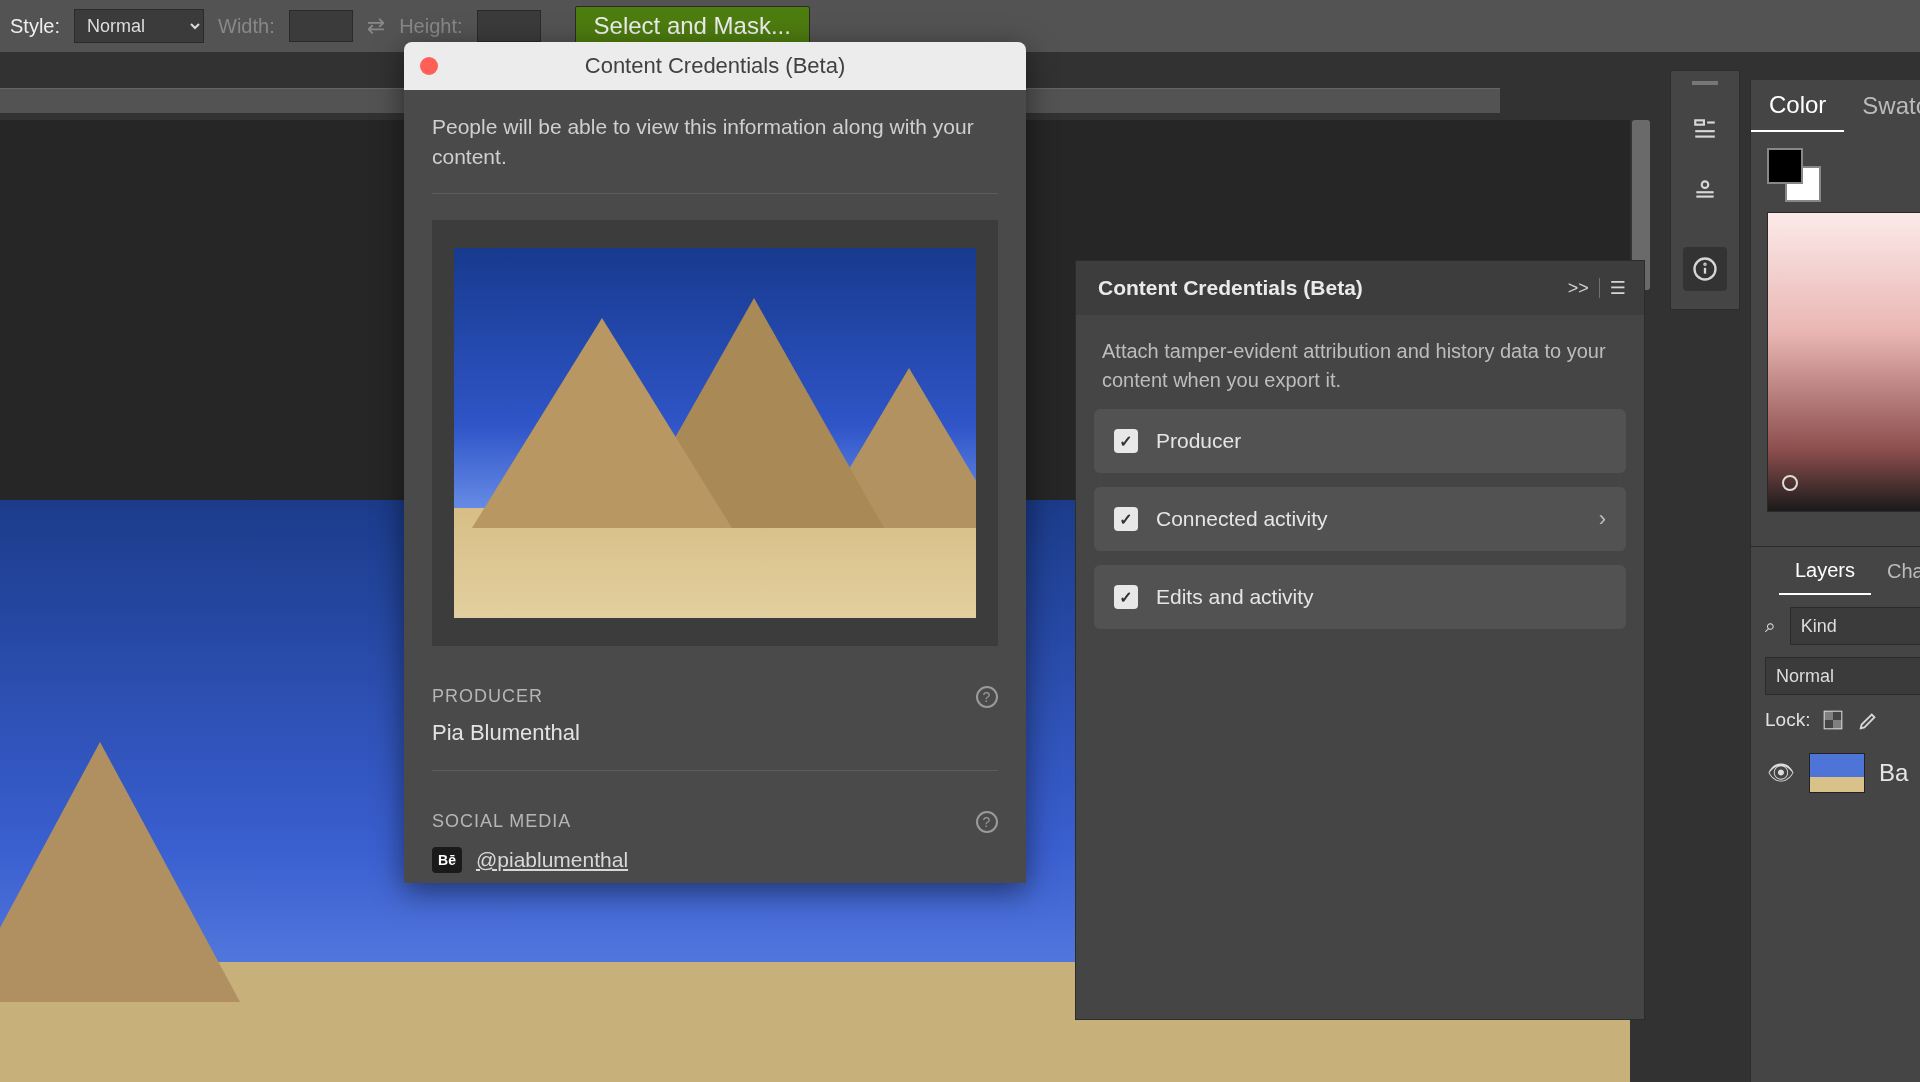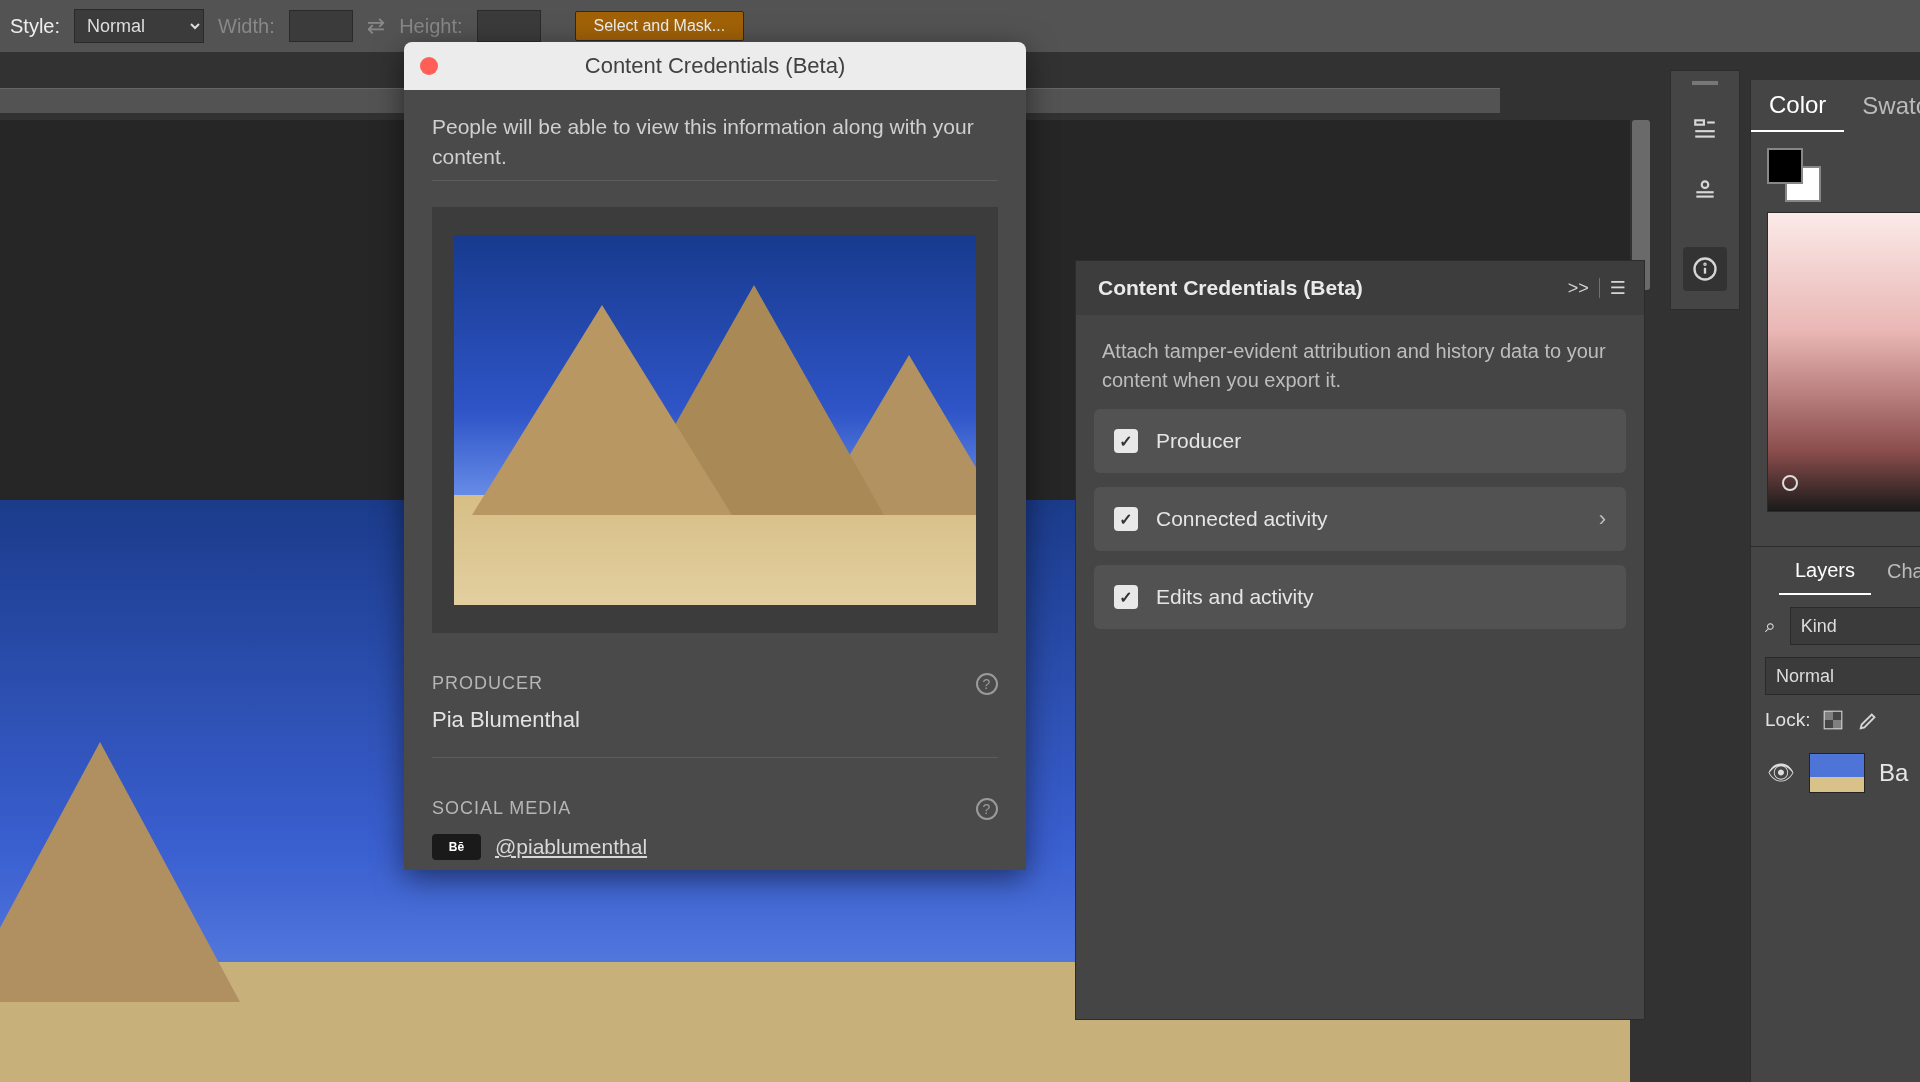--- a/index.html
+++ b/index.html
@@ -5,52 +5,52 @@
 * { margin: 0; padding: 0; box-sizing: border-box; font-family: -apple-system, "Segoe UI", sans-serif; }
 body { background: #323232; width: 1920px; height: 1082px; overflow: hidden; position: relative; color: #c8c8c8; }
 
 
 .options-bar { height: 52px; background: #535353; display: flex; align-items: center; padding: 0 10px; gap: 14px; font-size: 20px; }
 .options-bar .lbl { color: #eee; }
 .options-bar .lbl.dim { color: #888; }
 .options-bar select { background: #3b3b3b; color: #ddd; border: 1px solid #2a2a2a; height: 34px; width: 130px; font-size: 18px; padding: 0 8px; }
 .options-bar .numfield { background: #3b3b3b; border: 1px solid #2a2a2a; height: 32px; width: 64px; display: inline-block; }
 .options-bar .swap { color: #888; font-size: 22px; }
-.options-bar .btn { background: #a16207; color: #eee; border: 1px solid #2a2a2a; padding: 5px 18px; font-size: 16px; border-radius: 2px; margin-left: 20px; }
+.options-bar .btn { background: #4d7c0f; color: #eee; border: 1px solid #2a2a2a; padding: 5px 18px; font-size: 24px; border-radius: 2px; margin-left: 20px; }
 .ruler { position: absolute; left: 0; top: 88px; right: 420px; height: 25px; background: #535353; border-top: 1px solid #666; }
 .canvas-back { position: absolute; left: 0; top: 120px; width: 1630px; height: 380px; background: #262626; }
 .canvas-img { position: absolute; left: 0; top: 500px; width: 1630px; height: 582px; background: linear-gradient(to bottom,#2b4d95 0%, #4b6bb4 60%, #9a8a6b 100%); overflow:hidden; }
 .canvas-img .sky { position:absolute; inset:0; background: linear-gradient(to bottom,#1b3b8a 0%, #3a5fd0 60%, #6a8fe8 100%); }
 .canvas-img .sand { position:absolute; left:0; right:0; bottom:0; height:120px; background:#c8b07a;}
 .canvas-img .pyr { position:absolute; bottom:80px; width:0; height:0; border-style:solid; }
 .canvas-img .p1 { left:-40px; border-width:0 140px 260px 140px; border-color:transparent transparent #b09060 transparent; }
 
 
 .dialog { position: absolute; left: 404px; top: 42px; width: 622px; background: #4a4a4a; border-radius: 8px 8px 0 0; box-shadow: 0 8px 30px rgba(0,0,0,.5); }
 .dialog .titlebar { height: 48px; background: #ececec; border-radius: 8px 8px 0 0; display: flex; align-items: center; padding: 0 16px; position: relative; }
 .dialog .closebtn { width: 18px; height: 18px; border-radius: 50%; background: #ff5f57; margin-right: 12px; }
 .dialog .title { position: absolute; left: 0; right: 0; text-align: center; color: #414141; font-size: 22px; font-weight: 500; pointer-events: none; }
 .dialog .body { padding: 22px 28px 10px 28px; color: #cfcfcf; font-size: 21px; }
-.dialog .desc { line-height: 1.45; padding-bottom: 7px; border-bottom: 1px solid #5d5d5d; }
+.dialog .desc { line-height: 1.45; padding-bottom: 20px; border-bottom: 1px solid #5d5d5d; }
 .dialog .preview { margin: 26px 0 8px 0; background: #3c3c3c; padding: 28px 22px; }
 .dialog .thumb { width: 100%; height: 370px; position: relative; overflow: hidden; }
 .dialog .thumb .sky { position:absolute; inset:0; background: linear-gradient(to bottom,#173a8e 0%, #2f55c8 48%, #6a8fe8 72%, #7a92df 73%); }
 .dialog .thumb .sand { position:absolute; left:0; right:0; bottom:0; height:110px; background:linear-gradient(to bottom,#d7be86,#e2cf9f); }
 .dialog .thumb .pyr { position:absolute; bottom:90px; width:0; height:0; border-style:solid; }
 .dialog .thumb .pa { left:18px;  border-width:0 130px 210px 130px; border-color:transparent transparent #b89762 transparent; }
 .dialog .thumb .pb { left:170px; border-width:0 130px 230px 130px; border-color:transparent transparent #a98956 transparent; }
 .dialog .thumb .pc { left:360px; border-width:0 95px 160px 95px; border-color:transparent transparent #b39262 transparent; }
 .dialog .thumb .pyr::after{ content:""; position:absolute; top:0; left:0; width:0; height:0; }
 .dialog .section { margin-top: 40px; }
 .dialog .sec-head { display: flex; align-items: center; justify-content: space-between; font-size: 18px; letter-spacing: 1px; color: #b6b6b6; }
 .dialog .sec-head .help { width: 22px; height: 22px; border: 2px solid #9a9a9a; border-radius: 50%; color: #9a9a9a; display:flex; align-items:center; justify-content:center; font-size:14px; }
 .dialog .sec-body { margin-top: 12px; font-size: 22px; color: #e3e3e3; }
 .dialog hr { border: none; border-top: 1px solid #5d5d5d; margin-top: 24px; }
 .dialog .social { display:flex; align-items:center; gap:14px; margin-top:14px; }
-.dialog .be { width:49px; height:26px; background:#1a1a1a; color:#fff; font-size:12px; font-weight:700; border-radius:4px; display:flex; align-items:center; justify-content:center; }
+.dialog .be { width:30px; height:26px; background:#1a1a1a; color:#fff; font-size:14px; font-weight:700; border-radius:4px; display:flex; align-items:center; justify-content:center; }
 .dialog .handle { color:#d8d8d8; text-decoration:underline; font-size:21px; }
 
 
 .cc-panel { position: absolute; left: 1075px; top: 260px; width: 570px; height: 760px; background: #454545; border: 1px solid #2c2c2c; display:flex; flex-direction:column; }
 .cc-panel .hdr { height: 54px; display: flex; align-items: center; justify-content: space-between; padding: 0 18px 0 22px; background: #3d3d3d; }
 .cc-panel .hdr .ttl { color: #eaeaea; font-size: 21px; font-weight: 600; }
 .cc-panel .hdr .ctrls { display:flex; align-items:center; gap:10px; color:#d5d5d5; font-size:18px; }
 .cc-panel .hdr .ctrls .sep { width:1px; height:20px; background:#707070; }
 .cc-panel .pdesc { padding: 22px 26px 14px 26px; color:#bdbdbd; font-size:20px; line-height:1.45; }
 .cc-panel .rows { padding: 0 18px; display:flex; flex-direction:column; gap:14px; }

